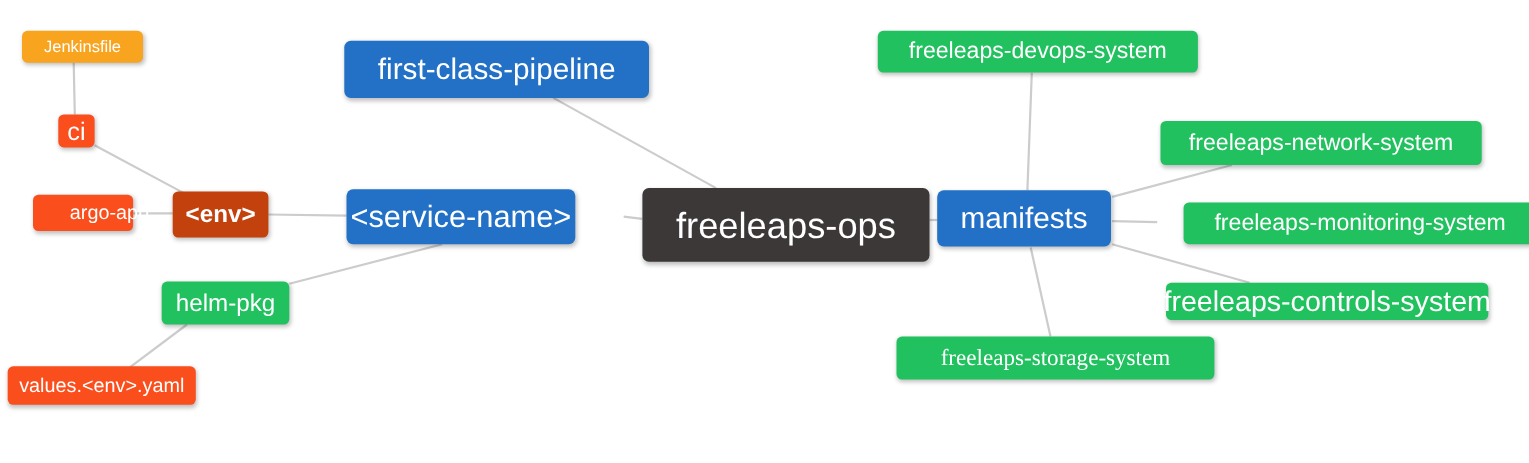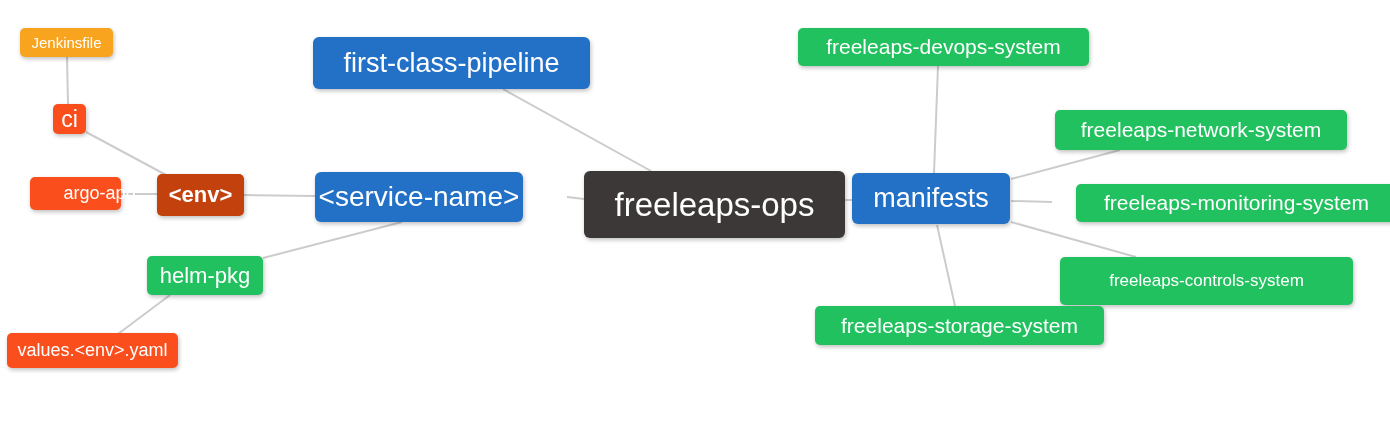--- a/index.html
+++ b/index.html
@@ -51,21 +51,21 @@
     <line x1="567" y1="197" x2="584" y2="199" stroke="#cccccc"></line>
     <line x1="503" y1="89" x2="651" y2="171" stroke="#cccccc"></line>
     <line x1="845" y1="200" x2="852" y2="200" stroke="#cccccc"></line>
     <line x1="934" y1="173" x2="938" y2="66" stroke="#cccccc"></line>
     <line x1="1011" y1="179" x2="1120" y2="150" stroke="#cccccc"></line>
     <line x1="1011" y1="201" x2="1052" y2="202" stroke="#cccccc"></line>
     <line x1="1011" y1="222" x2="1136" y2="257" stroke="#cccccc"></line>
     <line x1="937" y1="225" x2="955" y2="306" stroke="#cccccc"></line>
   </svg>
 
-  <div class="node" style="left: 20px; top: 28px; width: 93px; height: 29px; font-size: 15px; background: rgb(248, 164, 31); color: rgb(255, 255, 255);">Jenkinsfile</div>
+  <div class="node" style="left: 20px; top: 28px; width: 110px; height: 29px; font-size: 15px; background: rgb(248, 164, 31); color: rgb(255, 255, 255);">Jenkinsfile</div>
 
   <div class="node" style="left: 53px; top: 104px; width: 33px; height: 30px; font-size: 23px; background: rgb(250, 78, 29); color: rgb(255, 255, 255);">ci</div>
 
   <div class="node" style="left: 30px; top: 177px; width: 91px; height: 33px; font-size: 18px; background: rgb(250, 78, 29); color: rgb(255, 255, 255); padding-left: 48px;">argo-app</div>
 
   <div class="node" style="left: 157px; top: 174px; width: 87px; height: 42px; font-size: 22px; background: #c2410c; color: rgb(255, 255, 255); font-weight: bold;">&lt;env&gt;</div>
 
   <div class="node" style="left: 147px; top: 256px; width: 116px; height: 39px; font-size: 22px; background: rgb(34, 193, 95); color: rgb(255, 255, 255);">helm-pkg</div>
 
   <div class="node" style="left: 7px; top: 333px; width: 171px; height: 35px; font-size: 18px; background: rgb(250, 78, 29); color: rgb(255, 255, 255);">values.&lt;env&gt;.yaml</div>
@@ -77,17 +77,17 @@
   <div class="node big" style="left: 584px; top: 171px; width: 261px; height: 67px; font-size: 33px; background: rgb(60, 56, 56); color: rgb(255, 255, 255);">freeleaps-ops</div>
 
   <div class="node big" style="left: 852px; top: 173px; width: 158px; height: 51px; font-size: 27px; background: rgb(34, 113, 199); color: rgb(255, 255, 255);">manifests</div>
 
   <div class="node" style="left: 798px; top: 28px; width: 291px; height: 38px; font-size: 21px; background: rgb(34, 193, 95); color: rgb(255, 255, 255);">freeleaps-devops-system</div>
 
   <div class="node" style="left: 1055px; top: 110px; width: 292px; height: 40px; font-size: 21px; background: rgb(34, 193, 95); color: rgb(255, 255, 255);">freeleaps-network-system</div>
 
   <div class="node" style="left: 1052px; top: 184px; width: 321px; height: 38px; font-size: 21px; background: rgb(34, 193, 95); color: rgb(255, 255, 255); margin-left: 24px;">freeleaps-monitoring-system</div>
 
-  <div class="node" style="left: 1060px; top: 257px; width: 293px; height: 48px; font-size: 17px; background: rgb(34, 193, 95); color: rgb(255, 255, 255);">freeleaps-controls-system</div>
+  <div class="node" style="left: 1060px; top: 257px; width: 293px; height: 34px; font-size: 26px; background: rgb(34, 193, 95); color: rgb(255, 255, 255);">freeleaps-controls-system</div>
 
-  <div class="node" style="left: 815px; top: 306px; width: 289px; height: 39px; font-size: 21px; background: rgb(34, 193, 95); color: rgb(255, 255, 255);">freeleaps-storage-system</div>
+  <div class="node" style="left: 815px; top: 306px; width: 289px; height: 39px; font-size: 21px; background: rgb(34, 193, 95); color: rgb(255, 255, 255); font-family: Liberation Serif, serif;">freeleaps-storage-system</div>
 
 </div>
 
 </body></html>

